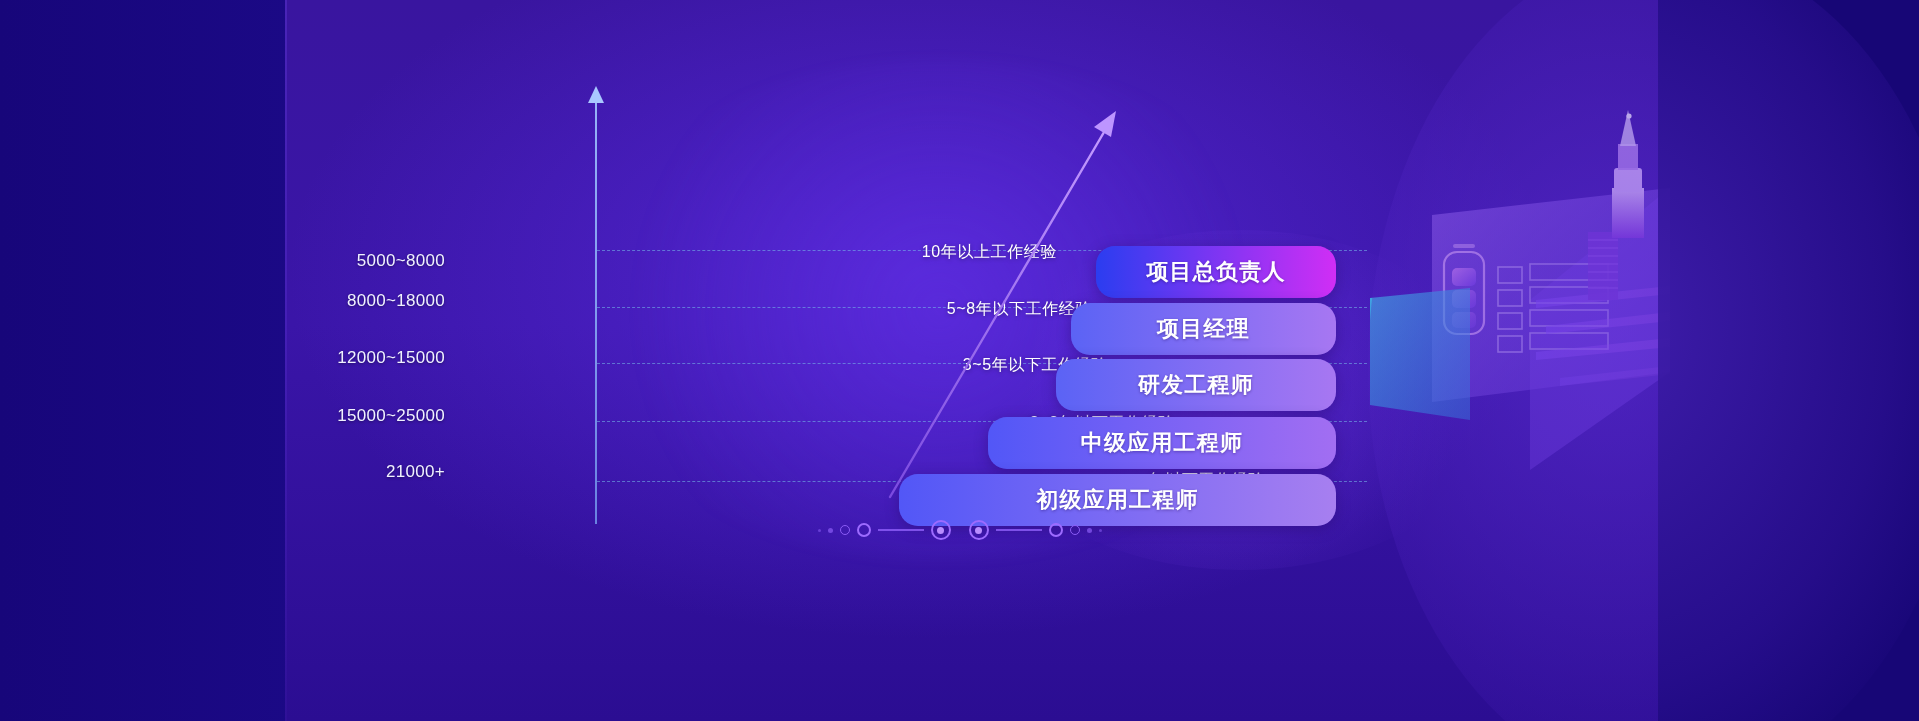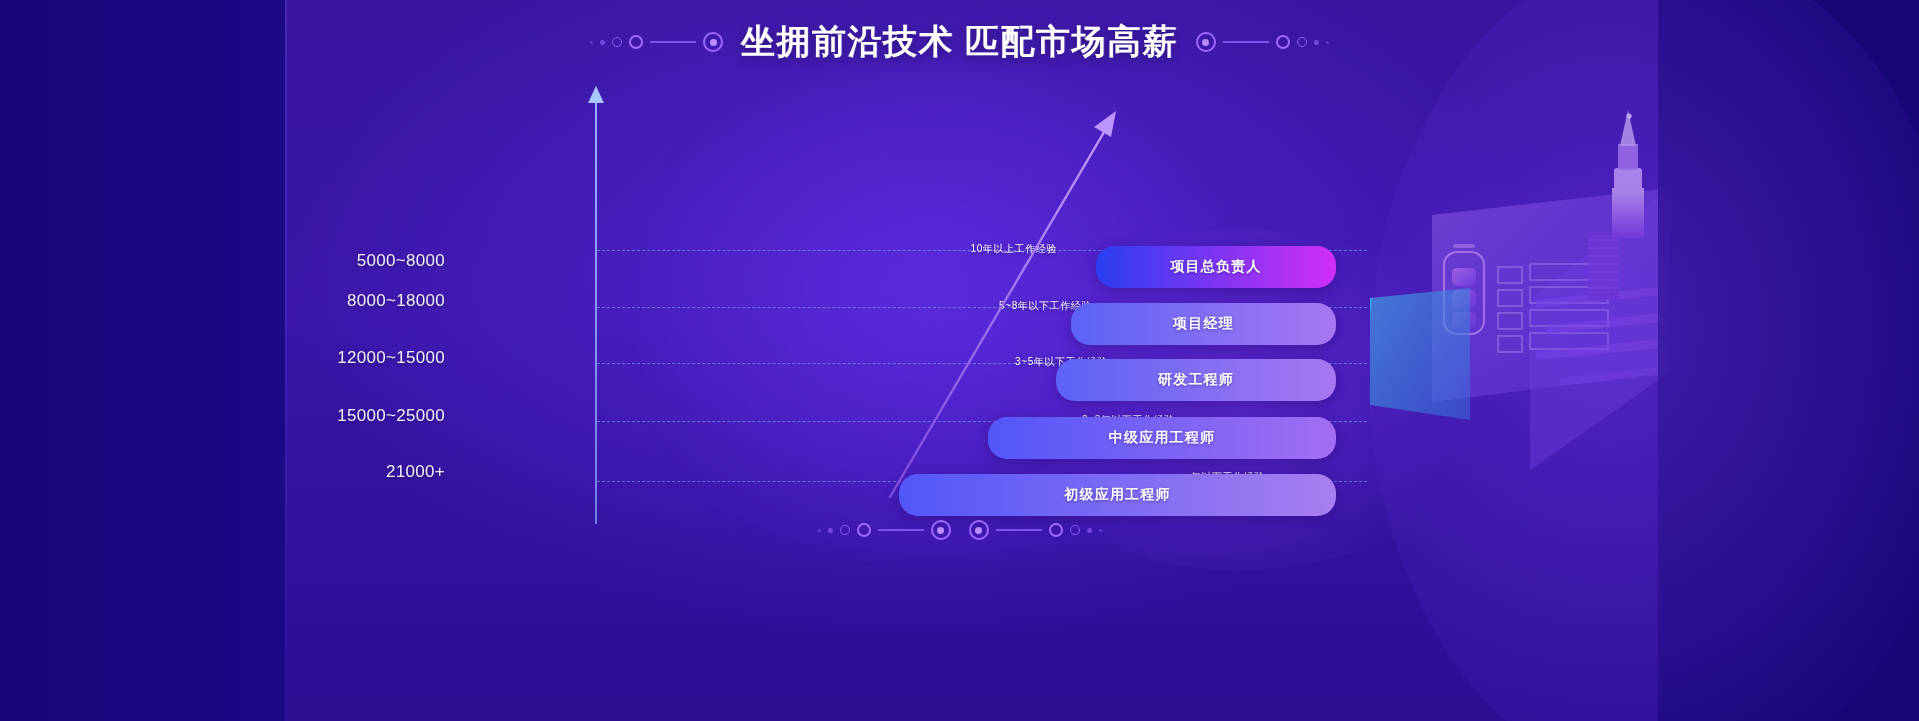--- a/index.html
+++ b/index.html
@@ -168,35 +168,35 @@
     color: #f0f2ff;
     font-size: 17px;
     letter-spacing: .3px;
     white-space: nowrap;
     text-shadow: 0 1px 3px rgba(0,0,0,.4);
   }
 
   .exp-label {
     position: absolute;
     color: #ffffff;
-    font-size: 10px;
+    font-size: 16px;
     letter-spacing: .6px;
     white-space: nowrap;
     text-shadow: 0 1px 4px rgba(0,0,0,.4);
   }
 
   .pill {
     position: absolute;
-    height: 42px;
+    height: 52px;
     border-radius: 19px;
     display: flex;
     align-items: center;
     justify-content: center;
     color: #ffffff;
-    font-size: 14px;
+    font-size: 22px;
     font-weight: 700;
     letter-spacing: 1.2px;
     box-shadow: 0 3px 14px rgba(40,10,110,.45);
     text-shadow: 0 1px 3px rgba(30,0,80,.4);
   }
 
   
   .trend {
     position: absolute;
     left: 880px; top: 10px;
@@ -226,39 +226,20 @@
 <div id="stage">
 
   <div class="side-wash-left"></div>
   <div class="content-panel"></div>
   <div class="panel-edge-l"></div>
   <div class="panel-edge-r"></div>
   <div class="side-wash-right"></div>
   <div class="glow-a"></div>
   <div class="glow-b"></div>
 
-  <div class="title-row top">
-    <div class="ornament">
-      <span class="orn-dot d1"></span>
-      <span class="orn-dot d2"></span>
-      <span class="orn-ring-sm"></span>
-      <span class="orn-ring-md"></span>
-      <span class="orn-line"></span>
-      <span class="orn-ring-lg"></span>
-    </div>
-    <div class="title-text">坐拥前沿技术 匹配市场高薪</div>
-    <div class="ornament flip">
-      <span class="orn-dot d1"></span>
-      <span class="orn-dot d2"></span>
-      <span class="orn-ring-sm"></span>
-      <span class="orn-ring-md"></span>
-      <span class="orn-line"></span>
-      <span class="orn-ring-lg"></span>
-    </div>
-  </div>
 
   <div class="chart">
 
     <div class="y-axis"></div>
     <div class="y-axis-arrow"></div>
 
     <div id="gridlines">
         <div class="gridline" style="top: 155px;"></div>
         <div class="gridline" style="top: 212px;"></div>
         <div class="gridline" style="top: 268px;"></div>

